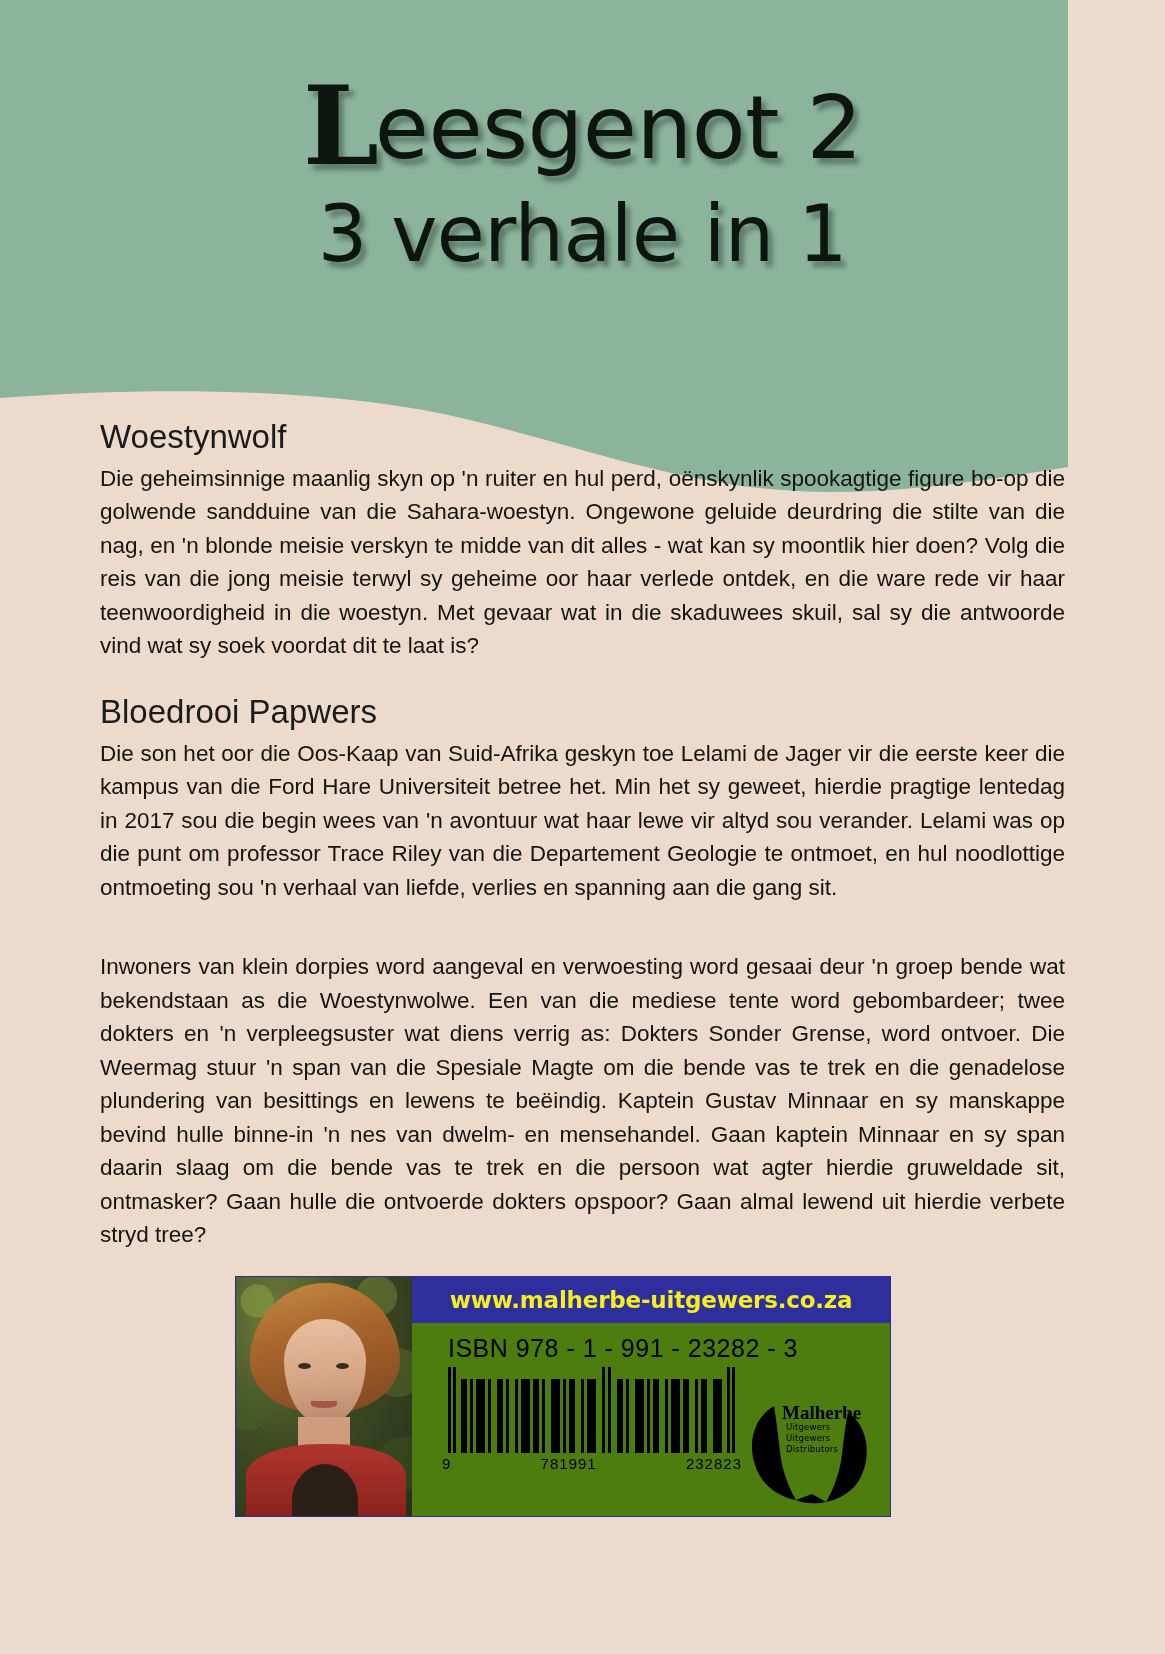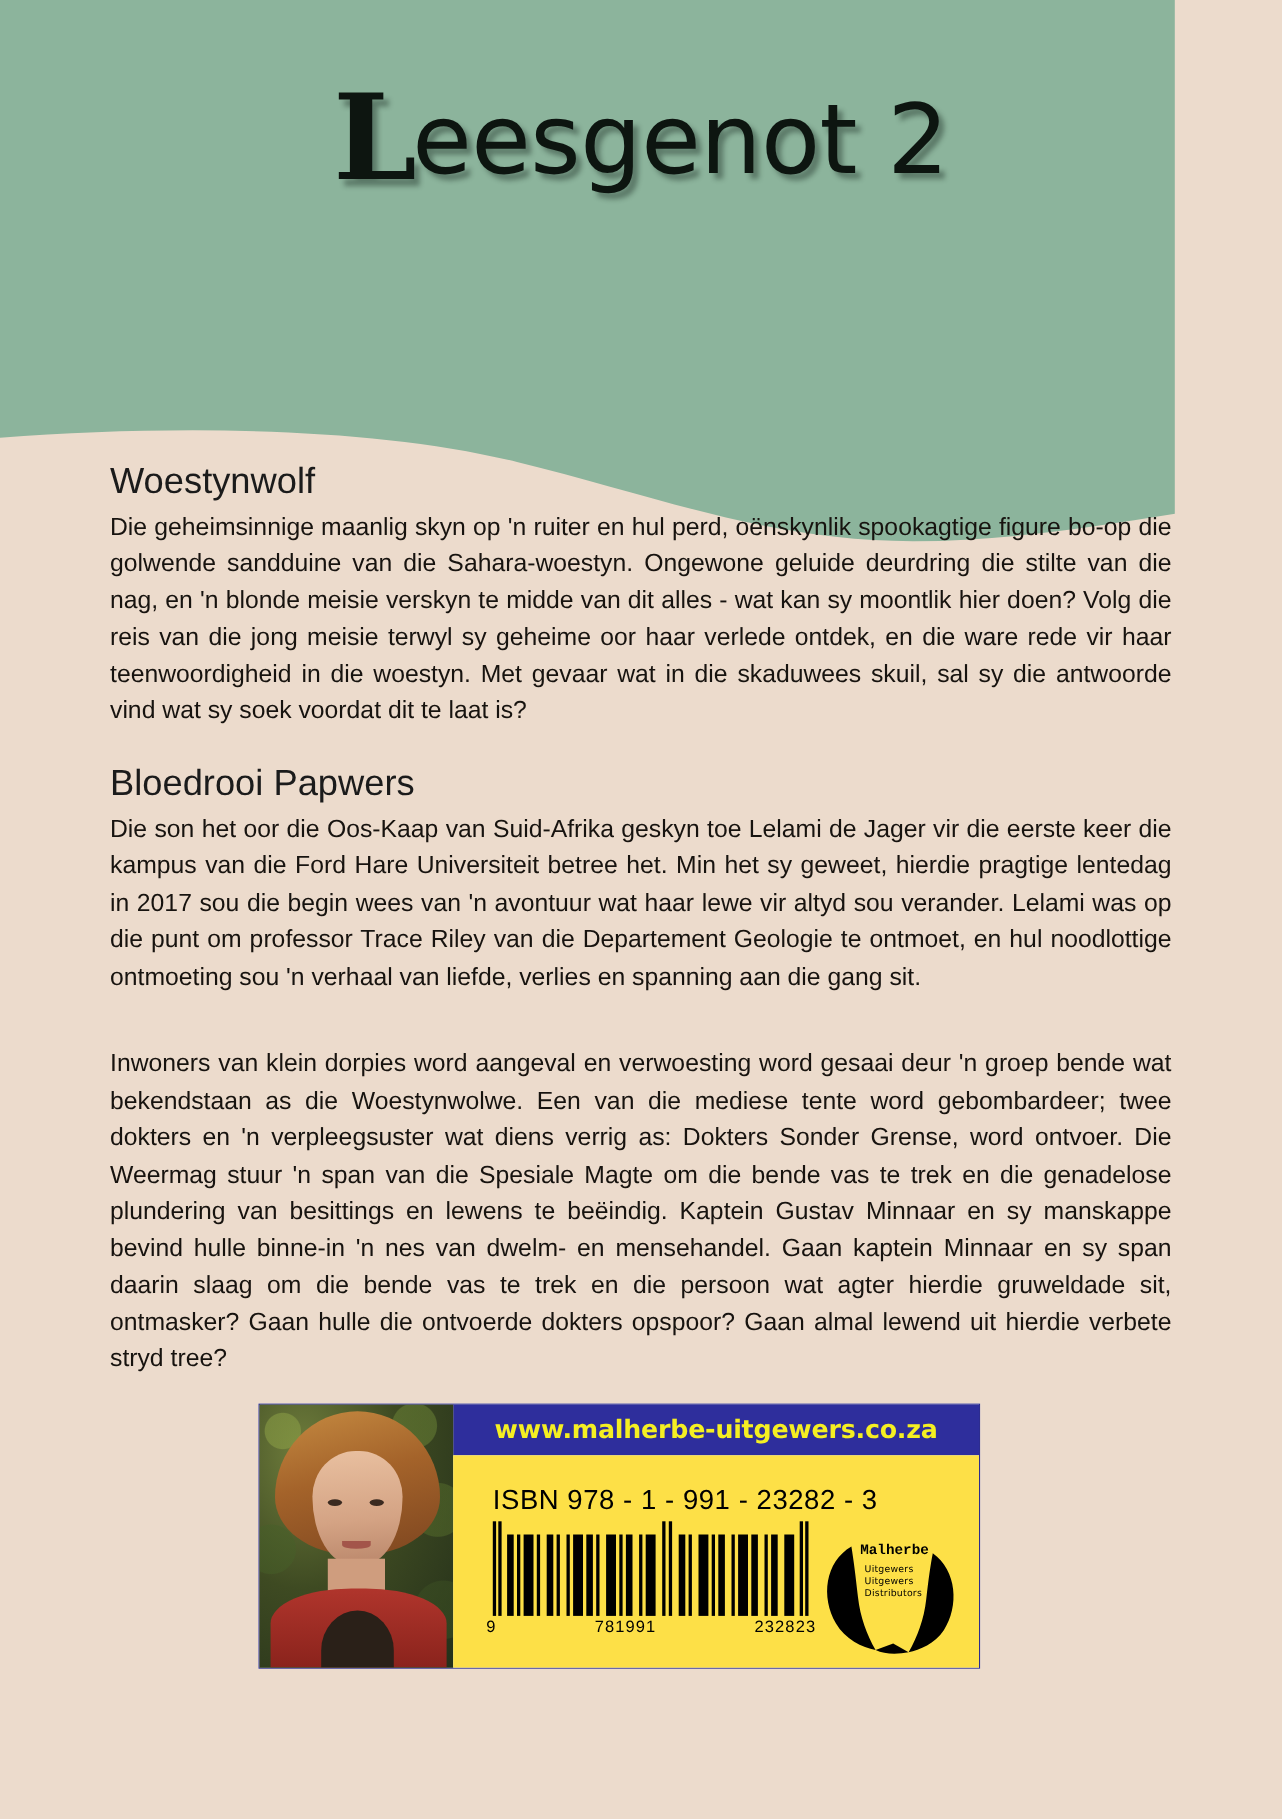--- a/index.html
+++ b/index.html
@@ -218,22 +218,22 @@
     font-weight: 700;
     font-size: 23px;
     letter-spacing: -0.2px;
     text-align: center;
     line-height: 46px;
     height: 46px;
     white-space: nowrap;
   }
   .barcode-area {
     flex: 1 1 auto;
-    background: #fde047;
-    padding: 23px 14px 6px 14px;
+    background: #4d7c0f;
+    padding: 7px 14px 6px 14px;
     display: flex;
     position: relative;
     box-sizing: border-box;
   }
   .barcode-left {
     flex: 1 1 auto;
     min-width: 0;
   }
   .isbn-text {
     font-family: "Liberation Sans", sans-serif;
@@ -275,23 +275,23 @@
     position: relative;
     align-self: flex-end;
     height: 116px;
     margin-bottom: 4px;
   }
   .logo-box svg { position: absolute; left: 0; top: 0; }
   .logo-name {
     position: absolute;
     top: 12px;
     left: 38px;
-    font-family: Liberation Mono, monospace;
+    font-family: Liberation Serif, serif;
     font-weight: 700;
-    font-size: 13px;
+    font-size: 19px;
     color: #000;
     white-space: nowrap;
   }
   .logo-sub {
     position: absolute;
     left: 42px;
     font-family: "DejaVu Sans", sans-serif;
     font-weight: 400;
     font-size: 8.5px;
     color: #000;
@@ -308,20 +308,21 @@
 <div class="cover">
 
   <div class="header-wave">
     <svg width="1165" height="500" viewBox="0 0 1165 500" xmlns="http://www.w3.org/2000/svg">
       <path d="M0,0 L1165,0 L1165,452 C1040,470 940,492 830,492 C700,492 600,452 470,420 C340,388 160,386 0,398 Z" fill="#8cb49c"></path>
     </svg>
   </div>
 
   <div class="title-block">
     <div class="title-main"><span class="drop-cap">L</span><span>eesgenot 2</span></div>
+    <div class="title-sub">3 verhale in 1</div>
   </div>
 
   <div class="content">
 
     <div class="story">
       <h2 class="story-title">Woestynwolf</h2>
       <p class="story-body">Die geheimsinnige maanlig skyn op 'n ruiter en hul perd, oënskynlik spookagtige figure bo-op die golwende sandduine van die Sahara-woestyn. Ongewone geluide deurdring die stilte van die nag, en 'n blonde meisie verskyn te midde van dit alles - wat kan sy moontlik hier doen? Volg die reis van die jong meisie terwyl sy geheime oor haar verlede ontdek, en die ware rede vir haar teenwoordigheid in die woestyn. Met gevaar wat in die skaduwees skuil, sal sy die antwoorde vind wat sy soek voordat dit te laat is?</p>
     </div>
 
     <div class="story gap-2">

